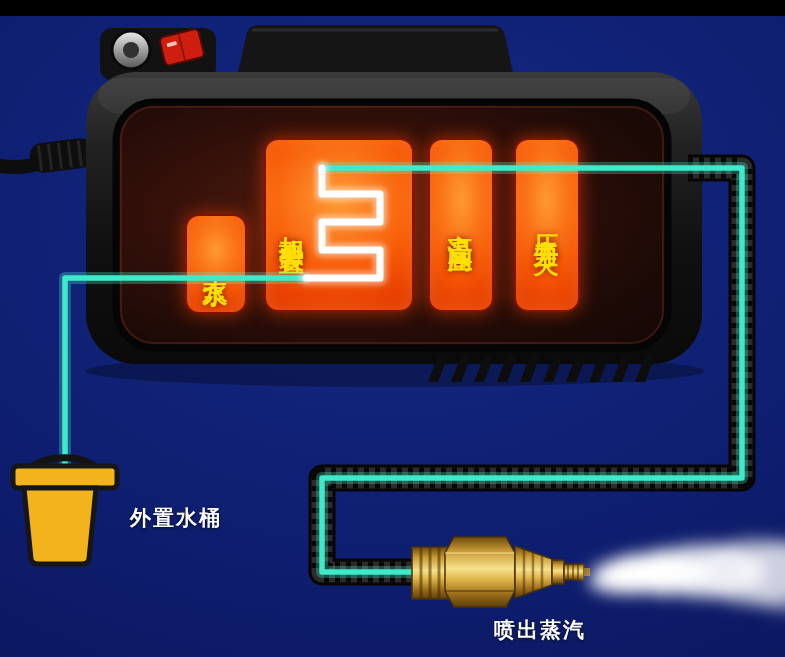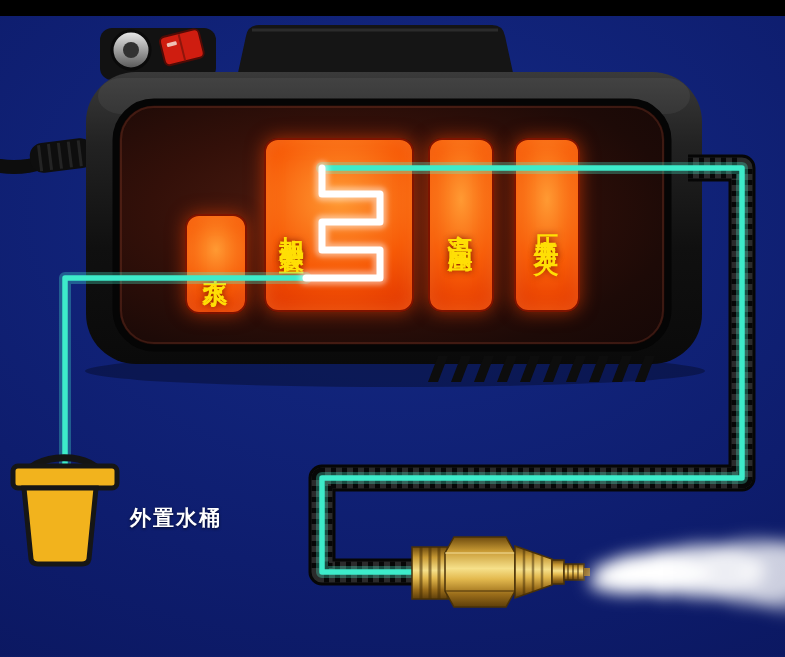--- a/index.html
+++ b/index.html
@@ -187,14 +187,15 @@
       <polygon points="588,552 668,532 668,582" opacity="0.95"></polygon>
       <ellipse cx="655" cy="557" rx="55" ry="20" opacity="0.95"></ellipse>
       <ellipse cx="705" cy="555" rx="60" ry="27" opacity="0.8"></ellipse>
       <ellipse cx="755" cy="556" rx="58" ry="33" opacity="0.62"></ellipse>
       <ellipse cx="790" cy="560" rx="50" ry="36" opacity="0.45"></ellipse>
       <ellipse cx="628" cy="566" rx="40" ry="12" opacity="0.9"></ellipse>
     </g>
   </svg>
 
   <div class="caption bucket-caption">外置水桶</div>
+  <div class="caption steam-caption">喷出蒸汽</div>
 
 </div>
 
 </body></html>

